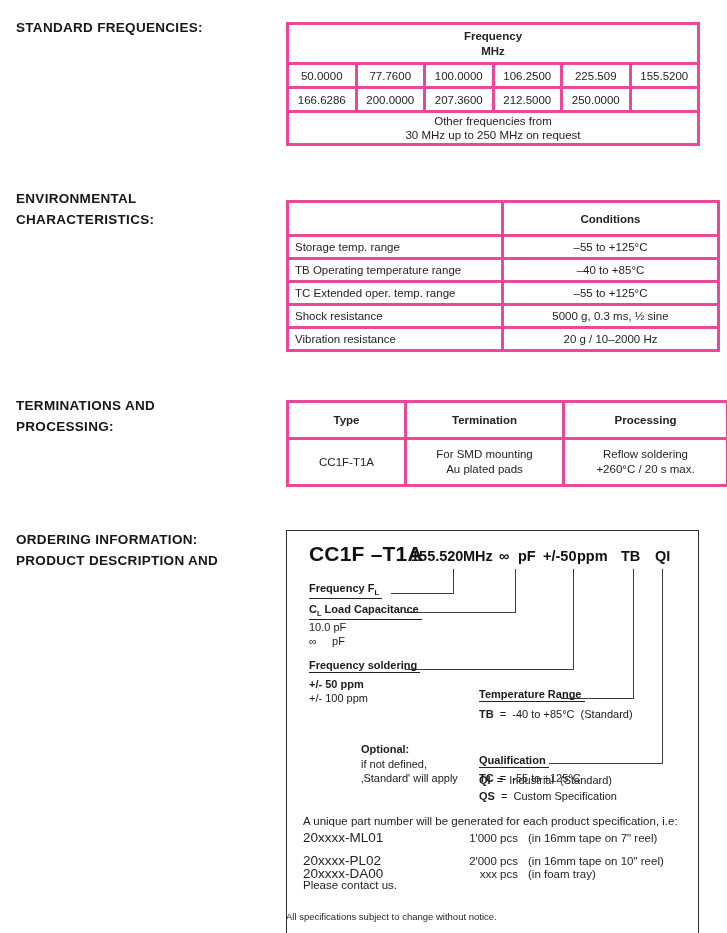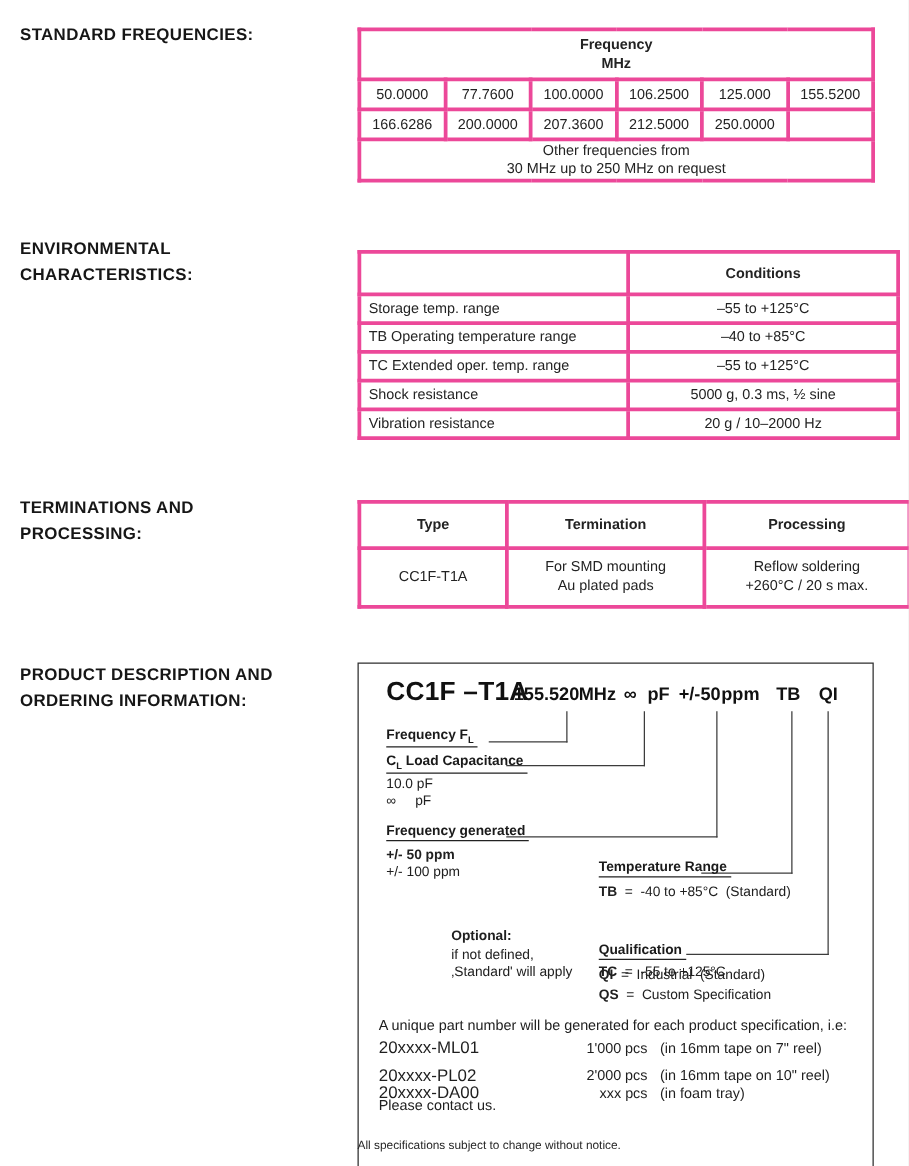--- a/index.html
+++ b/index.html
@@ -53,38 +53,38 @@
   </div>
   <div class="abs heading" style="left:16px;top:188px;">
     <div>ENVIRONMENTAL</div>
     <div>CHARACTERISTICS:</div>
   </div>
   <div class="abs heading" style="left:16px;top:395px;">
     <div>TERMINATIONS AND</div>
     <div>PROCESSING:</div>
   </div>
   <div class="abs heading" style="left:16px;top:529px;">
+    <div>ORDERING INFORMATION:</div>
     <div>PRODUCT DESCRIPTION AND</div>
-    <div>ORDERING INFORMATION:</div>
   </div>
 
   <table class="tbl freq abs" style="left:286px;top:22px;">
     <tbody>
         <tr>
       <td colspan="6" class="hdr">
         <div>Frequency</div>
         <div>MHz</div>
       </td>
     </tr>
     <tr>
       <td style="width:69px">50.0000</td>
       <td style="width:69px">77.7600</td>
       <td style="width:69px">100.0000</td>
       <td style="width:69px">106.2500</td>
-      <td style="width:69px">125.000</td>
+      <td style="width:69px">225.509</td>
       <td style="width:69px">155.5200</td>
     </tr>
     <tr>
       <td>166.6286</td>
       <td>200.0000</td>
       <td>207.3600</td>
       <td>212.5000</td>
       <td>250.0000</td>
       <td></td>
     </tr>
@@ -164,21 +164,21 @@
     <div class="abs conn" style="left:118px;top:38px;width:168px;height:100px;"></div>
     <div class="abs conn" style="left:274px;top:38px;width:72px;height:129px;"></div>
     <div class="abs conn" style="left:262px;top:38px;width:113px;height:194px;"></div>
 
     <span class="abs ulabel" style="left:22px;top:51px;"><span>Frequency F</span><sub class="sb">L</sub></span>
 
     <span class="abs ulabel" style="left:22px;top:72px;"><span>C</span><sub class="sb">L</sub><span class="pre"> Load Capacitance</span></span>
     <div class="abs small" style="left:22px;top:89px;">10.0 pF</div>
     <div class="abs small pre" style="left:22px;top:103px;">∞     pF</div>
 
-    <span class="abs ulabel" style="left:22px;top:128px;">Frequency generated</span>
+    <span class="abs ulabel" style="left:22px;top:128px;">Frequency soldering</span>
     <div class="abs small bold" style="left:22px;top:146px;">+/- 50 ppm</div>
     <div class="abs small" style="left:22px;top:160px;">+/- 100 ppm</div>
 
     <span class="abs ulabel" style="left:192px;top:157px;">Temperature Range</span>
     <div class="abs small" style="left:192px;top:176px;"><span class="code">TB</span><span class="pre">  =  -40 to +85°C  (Standard)</span></div>
     <div class="abs small" style="left:192px;top:192px;margin-top:48px;"><span class="code">TC</span><span class="pre">  =  -55 to +125°C</span></div>
 
     <div class="abs small bold" style="left:74px;top:211px;">Optional:</div>
     <div class="abs small" style="left:74px;top:226px;">if not defined,</div>
     <div class="abs small" style="left:74px;top:240px;">‚Standard' will apply</div>

